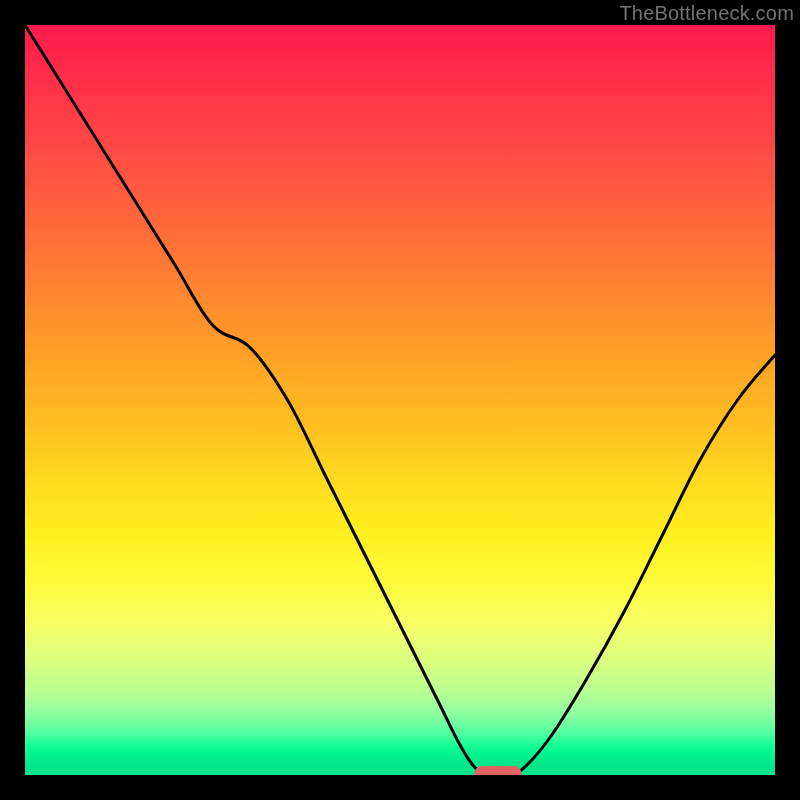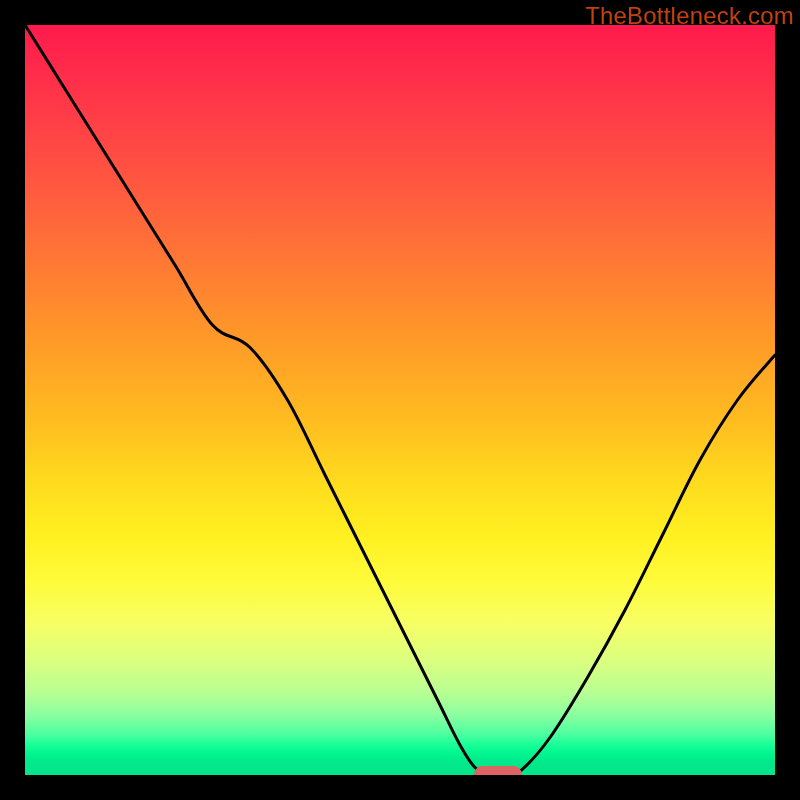--- a/index.html
+++ b/index.html
@@ -14,22 +14,22 @@
   .frame {
     position: relative;
     width: 800px;
     height: 800px;
     background: #000;
   }
   .watermark {
     position: absolute;
     top: 2px;
     right: 6px;
-    color: #c2410c;
-    font-size: 24px;
+    color: #737373;
+    font-size: 20px;
     letter-spacing: 0.2px;
     z-index: 30;
     font-weight: 500;
   }
   .plot {
     position: absolute;
     left: 25px;
     top: 25px;
     width: 750px;
     height: 750px;

